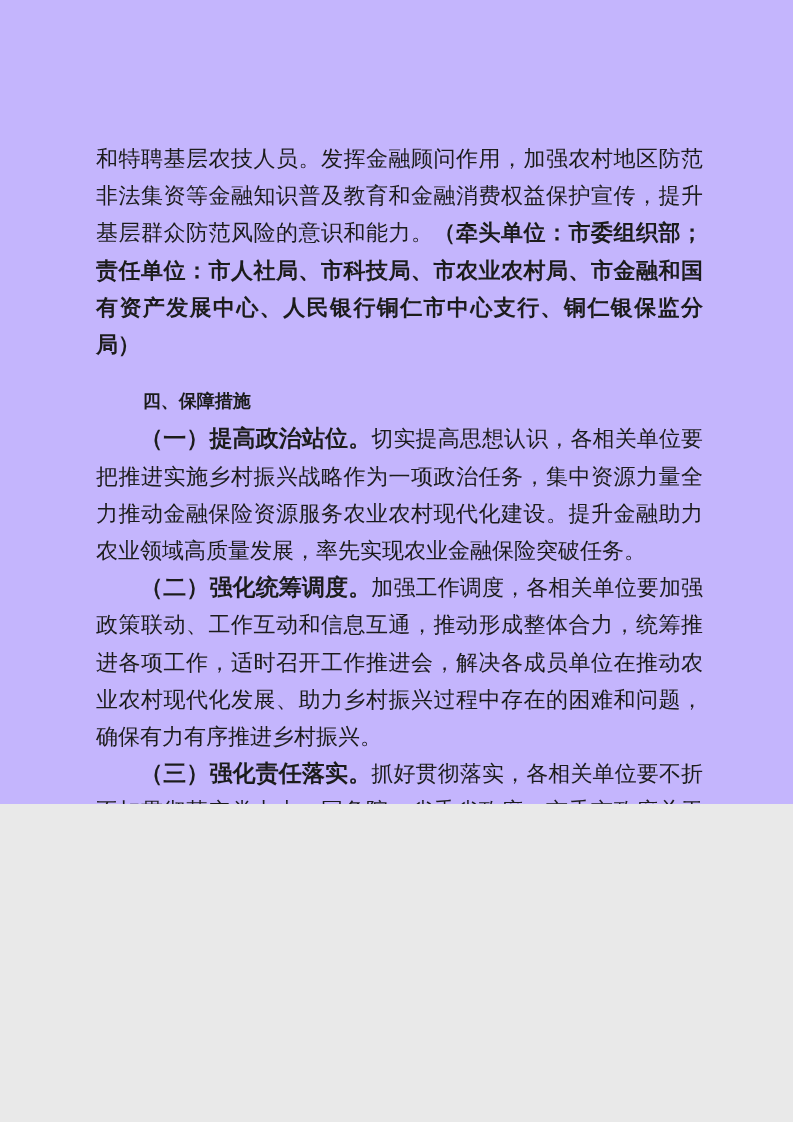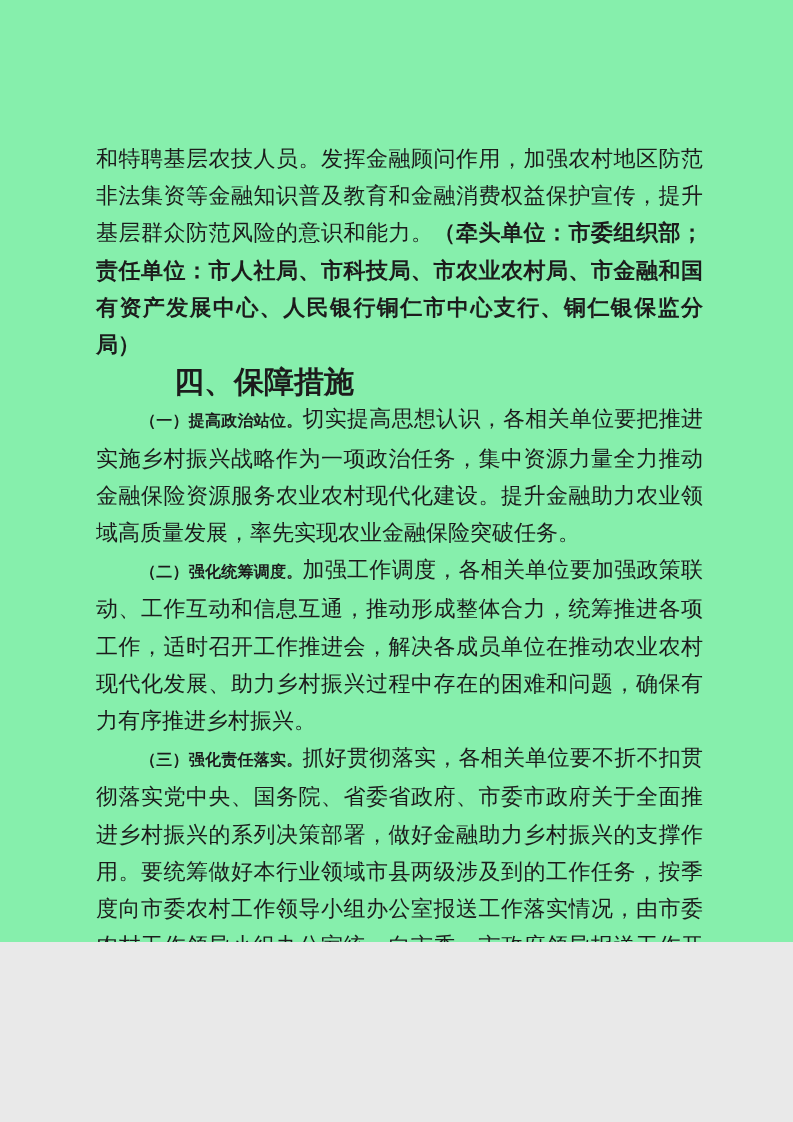--- a/index.html
+++ b/index.html
@@ -1,22 +1,22 @@
 <!DOCTYPE html>
 <html lang="zh"><head>
 <meta charset="utf-8">
 <style>
   * { margin: 0; padding: 0; box-sizing: border-box; }
   html, body { background: #e9e9e9; }
   .page {
     position: relative;
     width: 793px;
-    height: 942px;
+    height: 804px;
     margin: 0 auto;
-    background: #86efac;
+    background: #c4b5fd;
     overflow: hidden;
     color: #1c1c1c;
   }
   .content {
     position: absolute;
     left: 96px;
     top: 140px;
     width: 607px;
     font-family: "Liberation Serif", "DejaVu Serif", serif;
     font-size: 22px;
@@ -32,26 +32,27 @@
     font-weight: 400;
   }
   .run-hei {
     font-family: "Liberation Sans", "DejaVu Sans", sans-serif;
     font-weight: 700;
   }
   .heading {
     text-indent: 2.6em;
     font-family: "Liberation Sans", "DejaVu Sans", sans-serif;
     font-weight: 700;
-    font-size: 30px;
+    font-size: 18px;
+    margin-top: 20px;
   }
   .lead {
     font-family: "Liberation Serif", "DejaVu Serif", serif;
     font-weight: 700;
-    font-size: 16px;
+    font-size: 23px;
   }
   .page-number {
     position: absolute;
     top: 995px;
     right: 96px;
     font-family: "Liberation Serif", "DejaVu Serif", serif;
     font-size: 20px;
     letter-spacing: 3px;
     color: #1c1c1c;
     white-space: nowrap;

